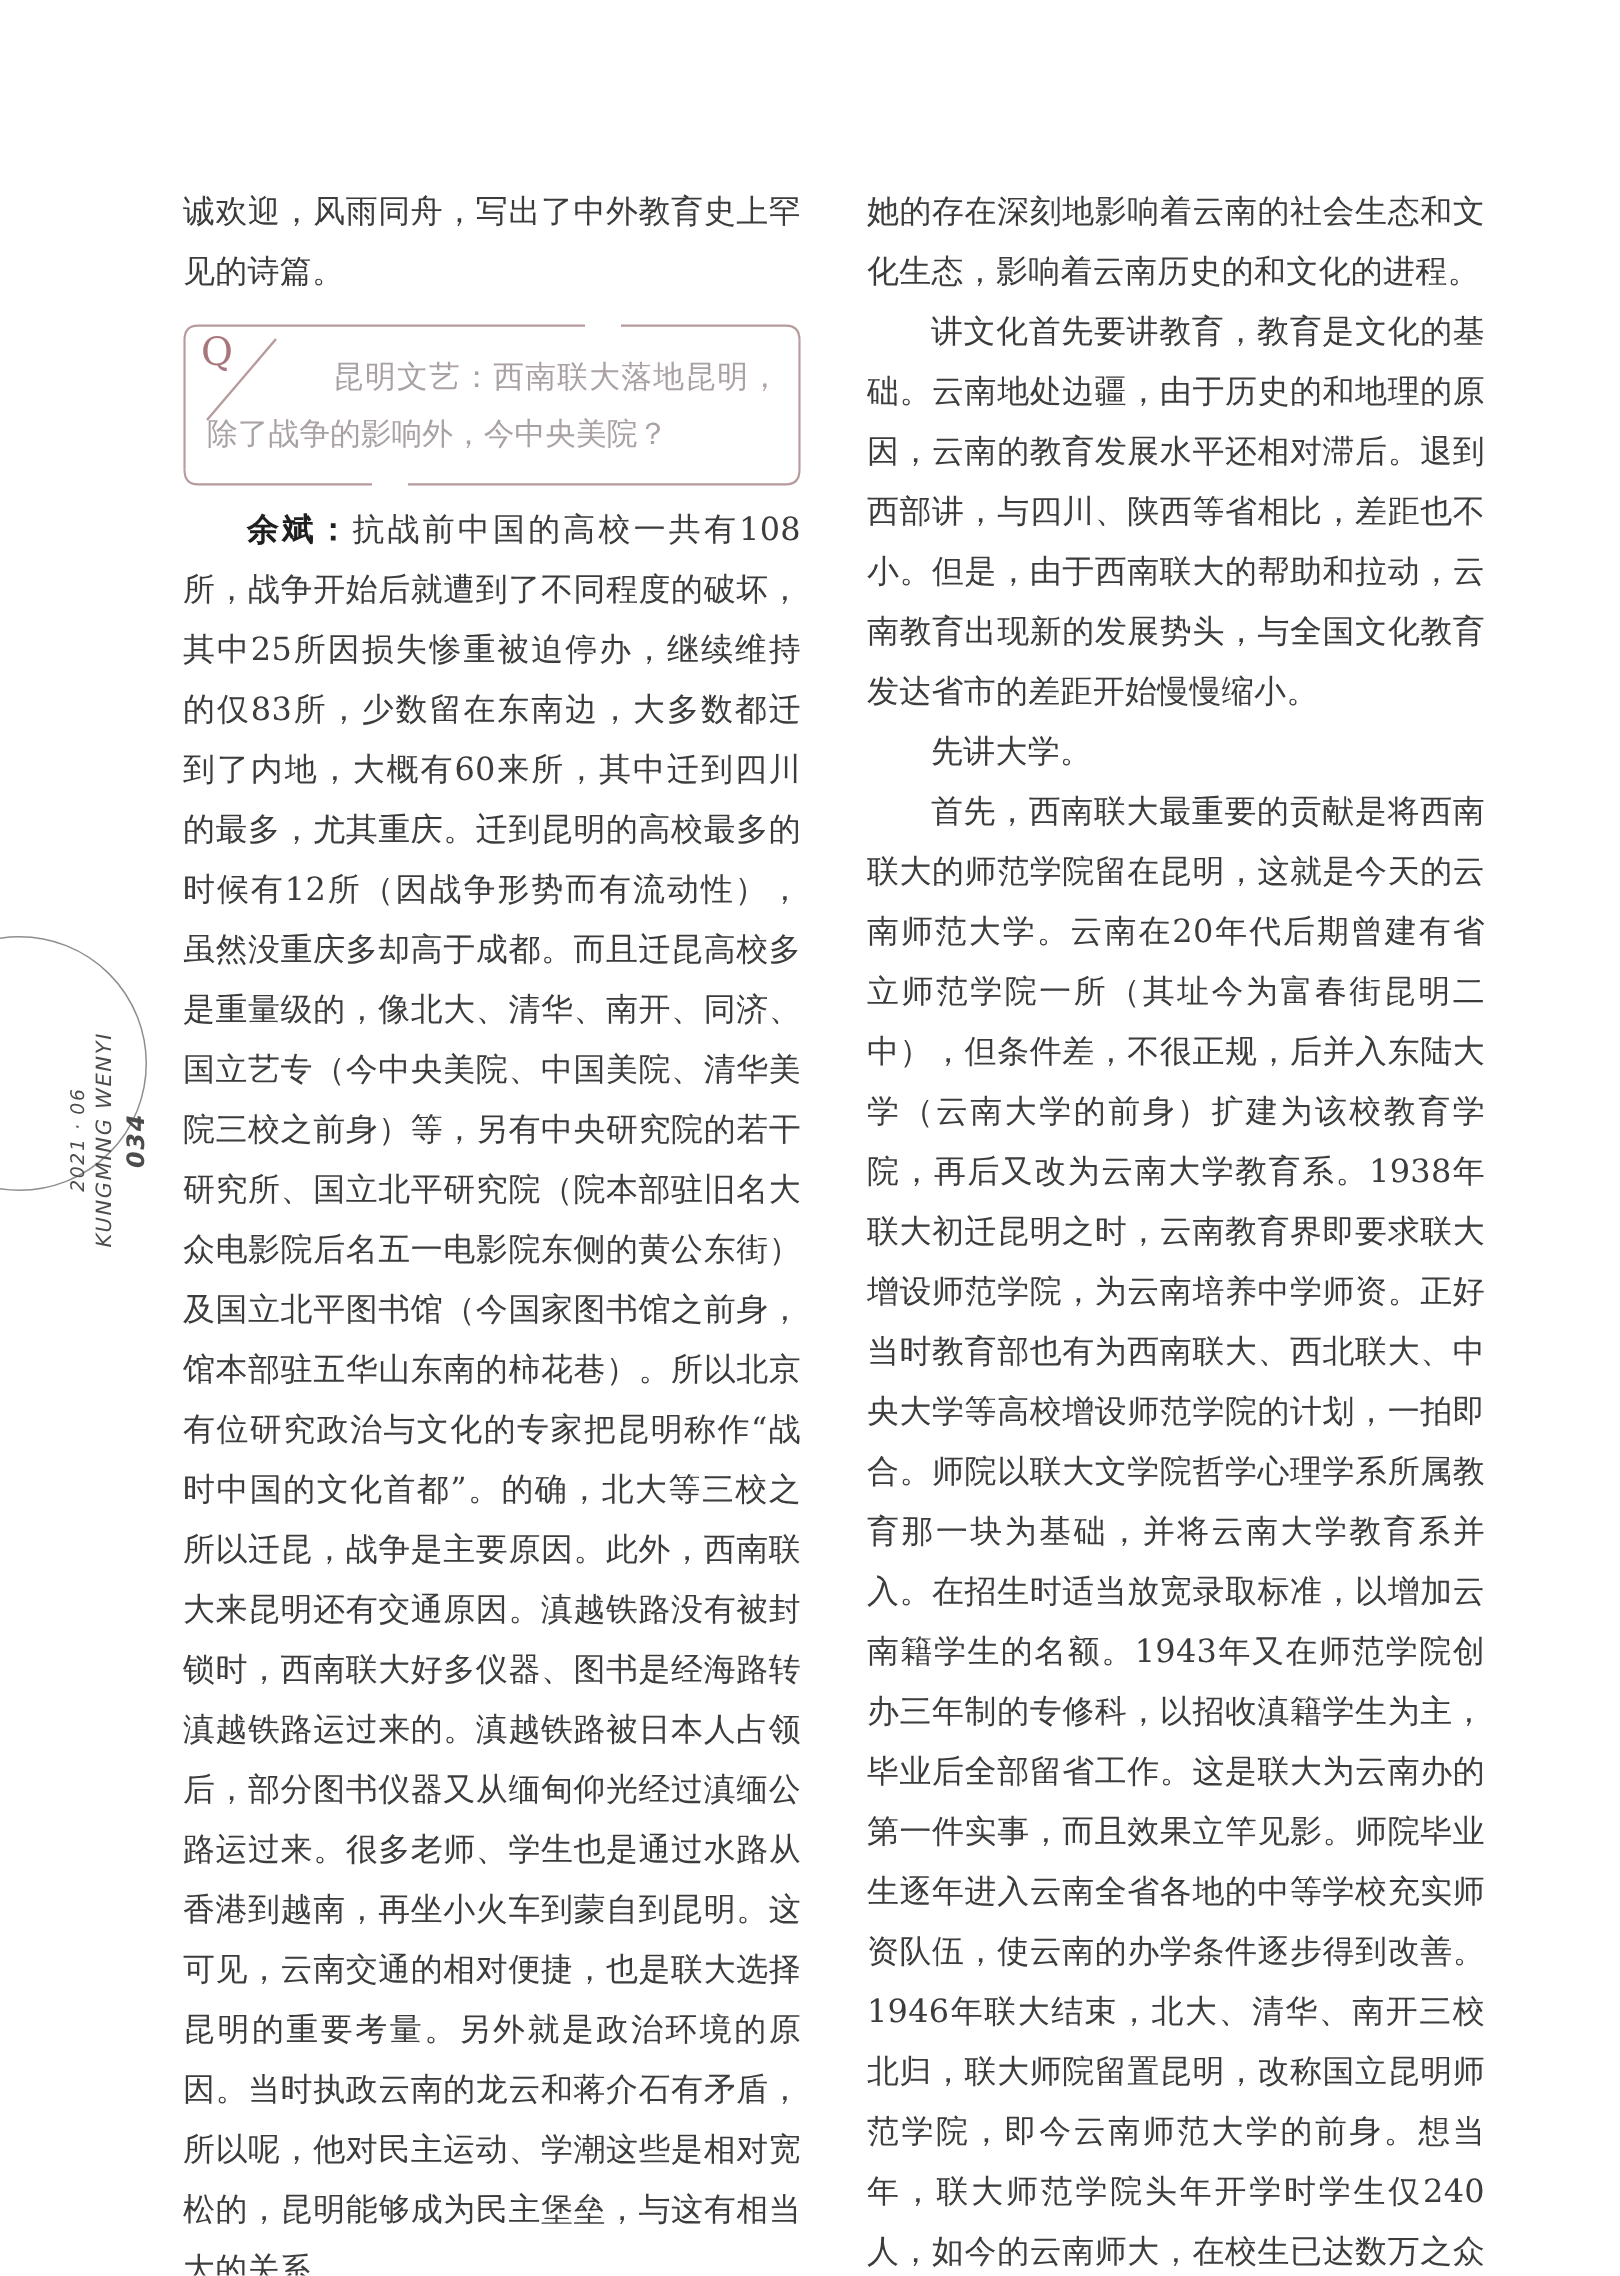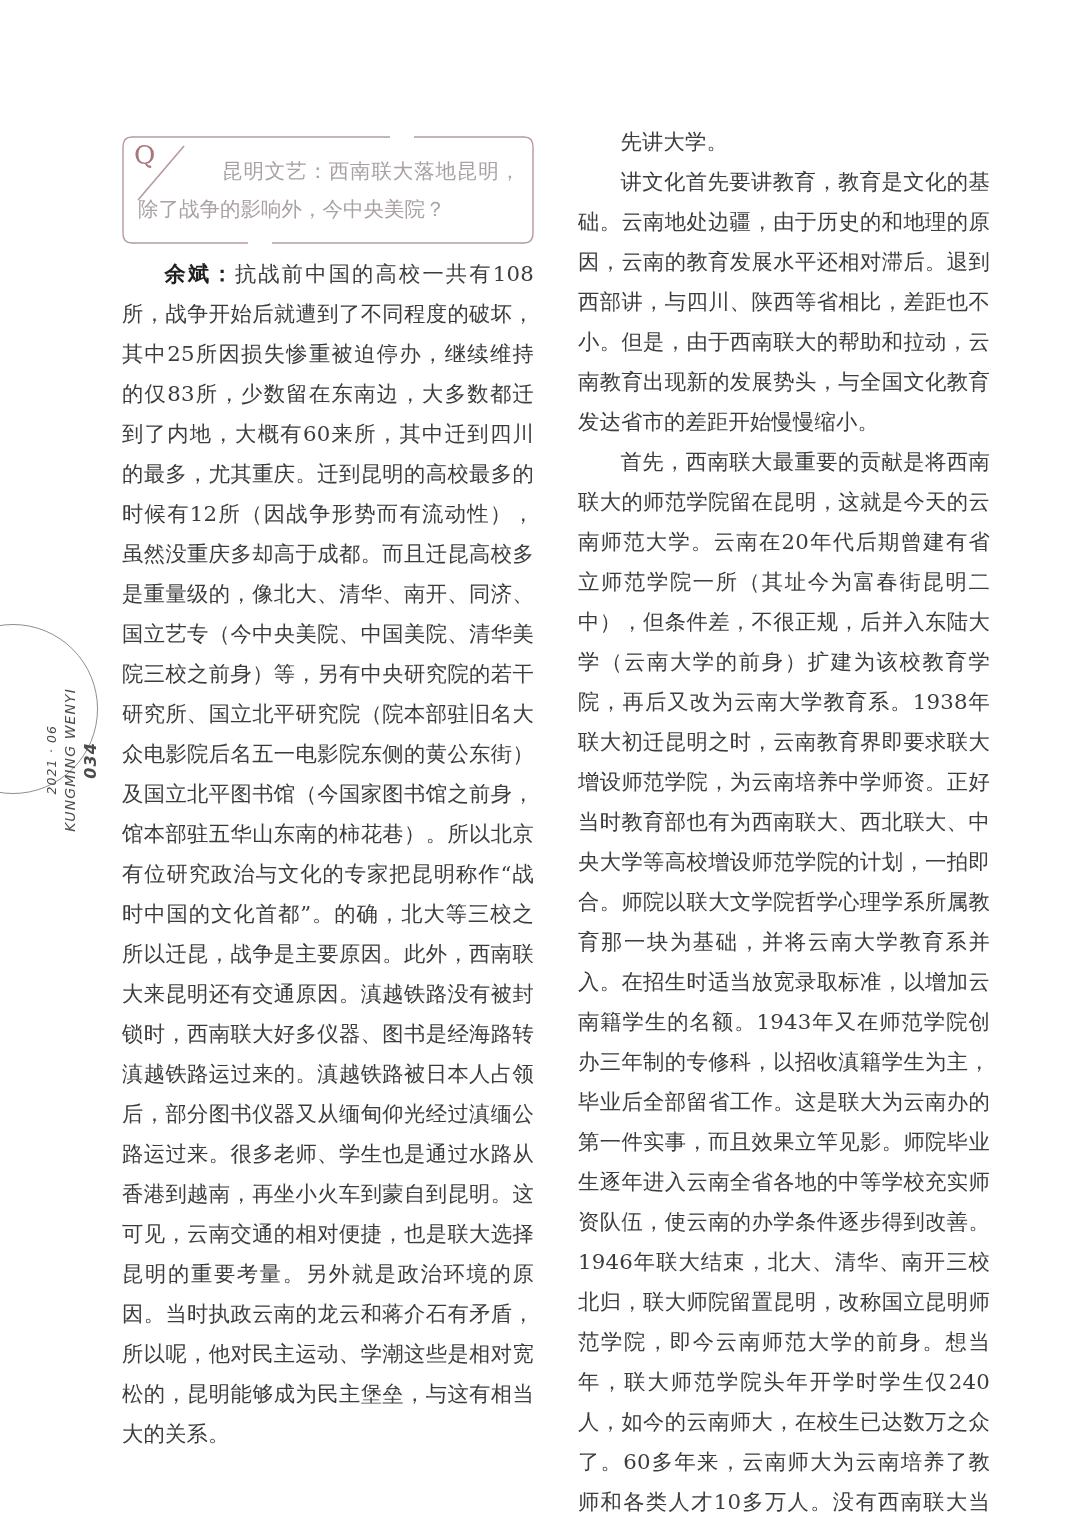--- a/index.html
+++ b/index.html
@@ -151,20 +151,21 @@
   <div class="margin-stamp-text">
     <span class="stamp-pageno">034</span>
     <span class="stamp-journal">KUNGMING WENYI</span>
     <span class="stamp-issue">2021 · 06</span>
   </div>
 
   <div class="columns">
 
     <div class="col">
 
+      <p class="body">诚欢迎，风雨同舟，写出了中外教育史上罕见的诗篇。</p>
 
       <div class="qbox">
         <svg class="qbox-frame" viewBox="0 0 412 100" preserveAspectRatio="none">
 
           <path d="M 10 1 L 268 1"></path>
           <path d="M 292 1 L 402 1 Q 411 1 411 10"></path>
 
           <path d="M 411 10 L 411 90 Q 411 99 402 99"></path>
 
           <path d="M 402 99 L 150 99"></path>
@@ -179,20 +180,21 @@
           </svg>
         </div>
         <p class="qbox-text">昆明文艺：西南联大落地昆明，除了战争的影响外，今中央美院？</p>
       </div>
 
       <p class="body indent"><span class="speaker">余斌：</span><span>抗战前中国的高校一共有108所，战争开始后就遭到了不同程度的破坏，其中25所因损失惨重被迫停办，继续维持的仅83所，少数留在东南边，大多数都迁到了内地，大概有60来所，其中迁到四川的最多，尤其重庆。迁到昆明的高校最多的时候有12所（因战争形势而有流动性），虽然没重庆多却高于成都。而且迁昆高校多是重量级的，像北大、清华、南开、同济、国立艺专（今中央美院、中国美院、清华美院三校之前身）等，另有中央研究院的若干研究所、国立北平研究院（院本部驻旧名大众电影院后名五一电影院东侧的黄公东街）及国立北平图书馆（今国家图书馆之前身，馆本部驻五华山东南的柿花巷）。所以北京有位研究政治与文化的专家把昆明称作“战时中国的文化首都”。的确，北大等三校之所以迁昆，战争是主要原因。此外，西南联大来昆明还有交通原因。滇越铁路没有被封锁时，西南联大好多仪器、图书是经海路转滇越铁路运过来的。滇越铁路被日本人占领后，部分图书仪器又从缅甸仰光经过滇缅公路运过来。很多老师、学生也是通过水路从香港到越南，再坐小火车到蒙自到昆明。这可见，云南交通的相对便捷，也是联大选择昆明的重要考量。另外就是政治环境的原因。当时执政云南的龙云和蒋介石有矛盾，所以呢，他对民主运动、学潮这些是相对宽松的，昆明能够成为民主堡垒，与这有相当大的关系。</span></p>
 
     </div>
 
     <div class="col">
+      <p class="body">她的存在深刻地影响着云南的社会生态和文化生态，影响着云南历史的和文化的进程。</p>
+      <p class="body indent">讲文化首先要讲教育，教育是文化的基础。云南地处边疆，由于历史的和地理的原因，云南的教育发展水平还相对滞后。退到西部讲，与四川、陕西等省相比，差距也不小。但是，由于西南联大的帮助和拉动，云南教育出现新的发展势头，与全国文化教育发达省市的差距开始慢慢缩小。</p>
       <p class="body indent">先讲大学。</p>
-      <p class="body indent">讲文化首先要讲教育，教育是文化的基础。云南地处边疆，由于历史的和地理的原因，云南的教育发展水平还相对滞后。退到西部讲，与四川、陕西等省相比，差距也不小。但是，由于西南联大的帮助和拉动，云南教育出现新的发展势头，与全国文化教育发达省市的差距开始慢慢缩小。</p>
       <p class="body indent">首先，西南联大最重要的贡献是将西南联大的师范学院留在昆明，这就是今天的云南师范大学。云南在20年代后期曾建有省立师范学院一所（其址今为富春街昆明二中），但条件差，不很正规，后并入东陆大学（云南大学的前身）扩建为该校教育学院，再后又改为云南大学教育系。1938年联大初迁昆明之时，云南教育界即要求联大增设师范学院，为云南培养中学师资。正好当时教育部也有为西南联大、西北联大、中央大学等高校增设师范学院的计划，一拍即合。师院以联大文学院哲学心理学系所属教育那一块为基础，并将云南大学教育系并入。在招生时适当放宽录取标准，以增加云南籍学生的名额。1943年又在师范学院创办三年制的专修科，以招收滇籍学生为主，毕业后全部留省工作。这是联大为云南办的第一件实事，而且效果立竿见影。师院毕业生逐年进入云南全省各地的中等学校充实师资队伍，使云南的办学条件逐步得到改善。1946年联大结束，北大、清华、南开三校北归，联大师院留置昆明，改称国立昆明师范学院，即今云南师范大学的前身。想当年，联大师范学院头年开学时学生仅240人，如今的云南师大，在校生已达数万之众了。60多年来，云南师大为云南培养了教师和各类人才10多万人。没有西南联大当年为云南所作的这项战略性贡献，这是不可能的。</p>
 
     </div>
 
   </div>
 </div>
 
 </body></html>

